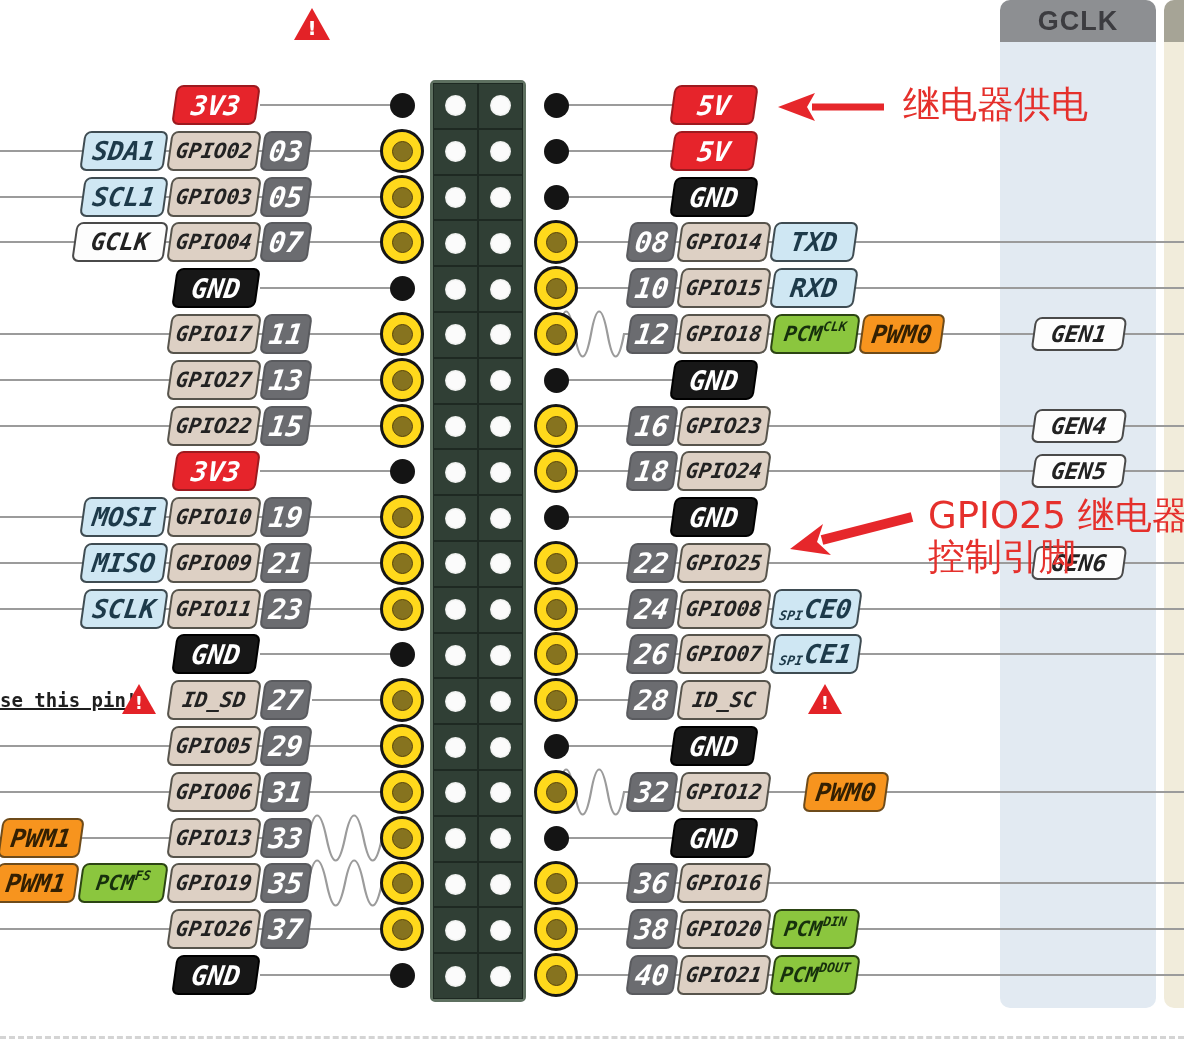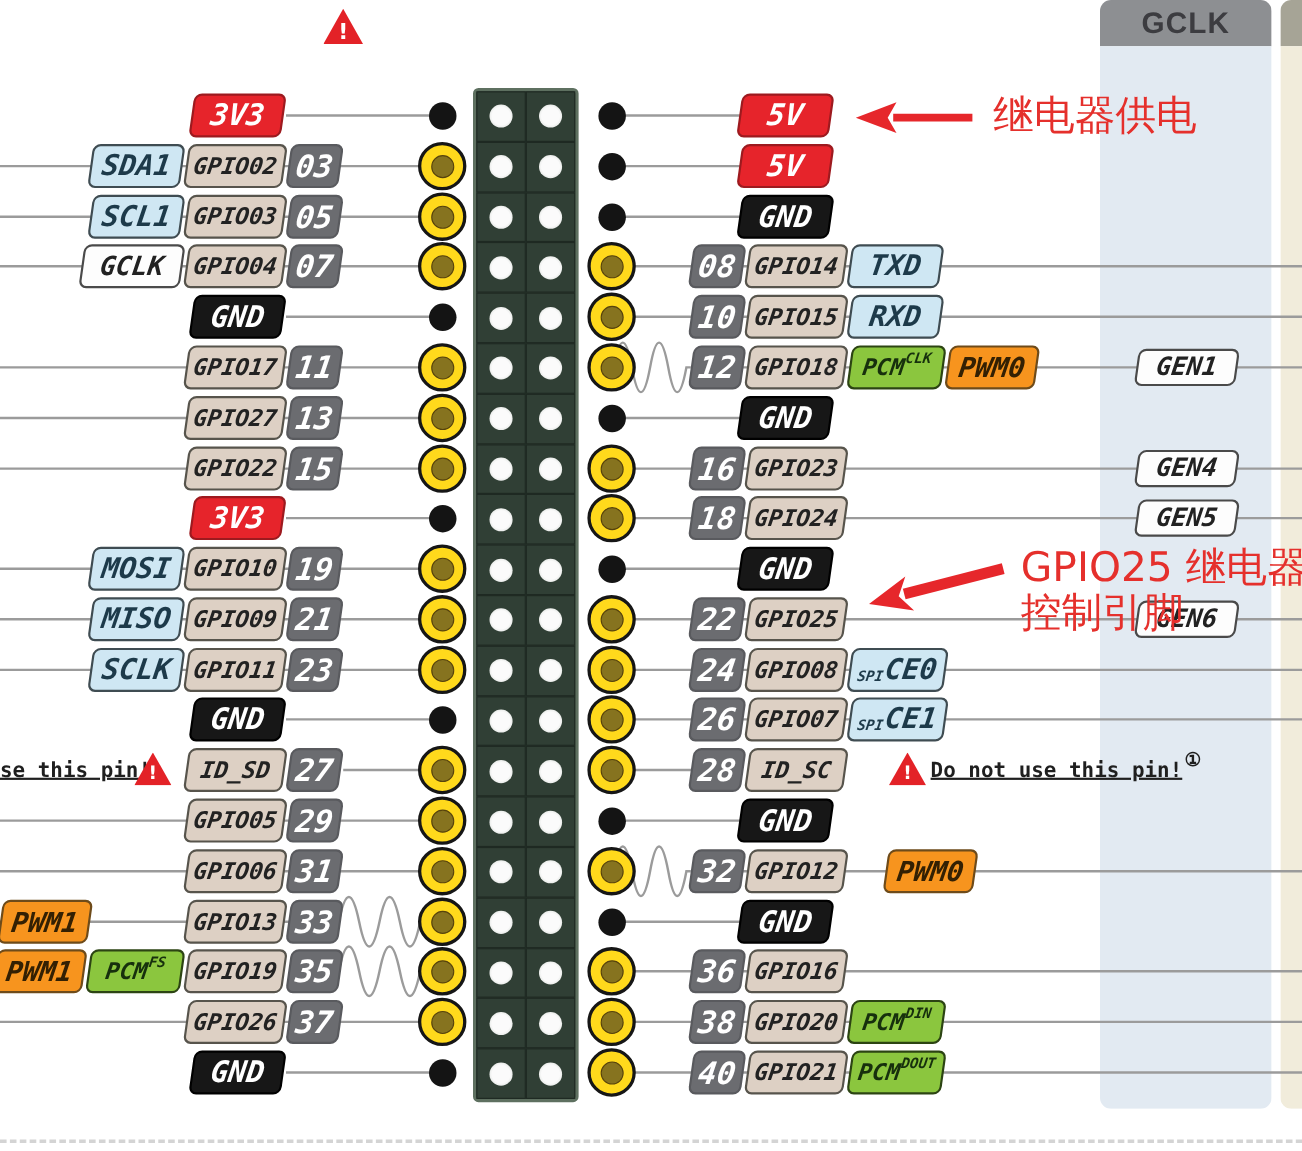--- a/index.html
+++ b/index.html
@@ -257,21 +257,20 @@
       <span>!</span>
     </div>
 
   <div class="pin-warn left-warn">se this pin!</div>
   <div class="tri tri-sm" style="left:122px;top:684px;width:34px;height:30px">
       <span>!</span>
     </div>
   <div class="tri tri-sm" style="left:808px;top:684px;width:34px;height:30px">
       <span>!</span>
     </div>
-  <div class="pin-warn right-warn"><span class="u">Do not use this pin!</span><span class="sup1">①</span></div>
 
   <div class="cn" id="anno1">继电器供电</div>
   <div class="cn" id="anno2">
     <div>GPIO25 继电器</div>
     <div>控制引脚</div>
   </div>
 
   <svg id="anno-svg" width="1184" height="1046">
     <g fill="#e6272b">
       <line x1="884" y1="107" x2="812" y2="107" stroke="#e6272b" stroke-width="7"></line>

